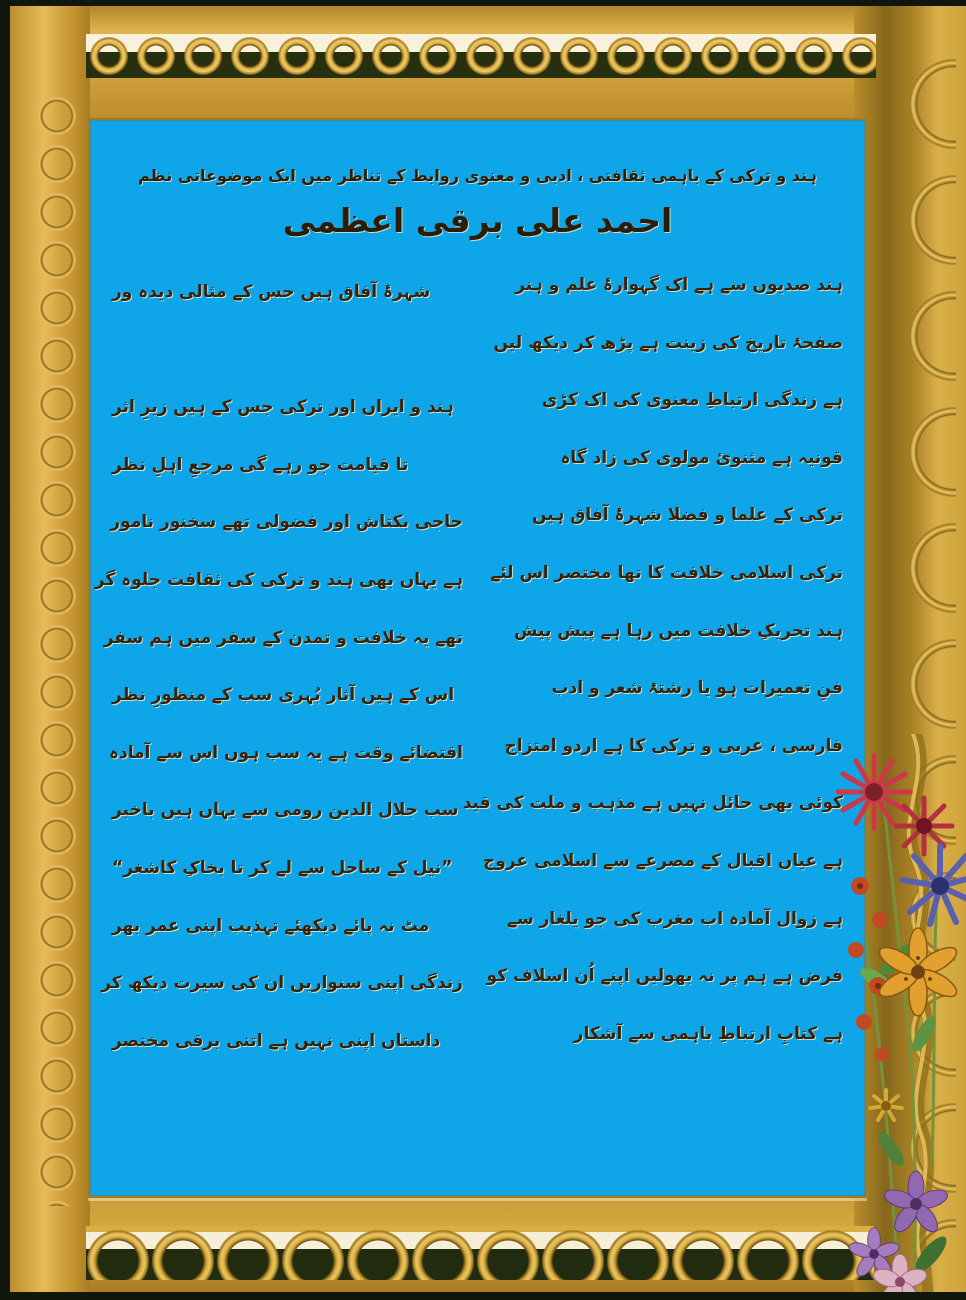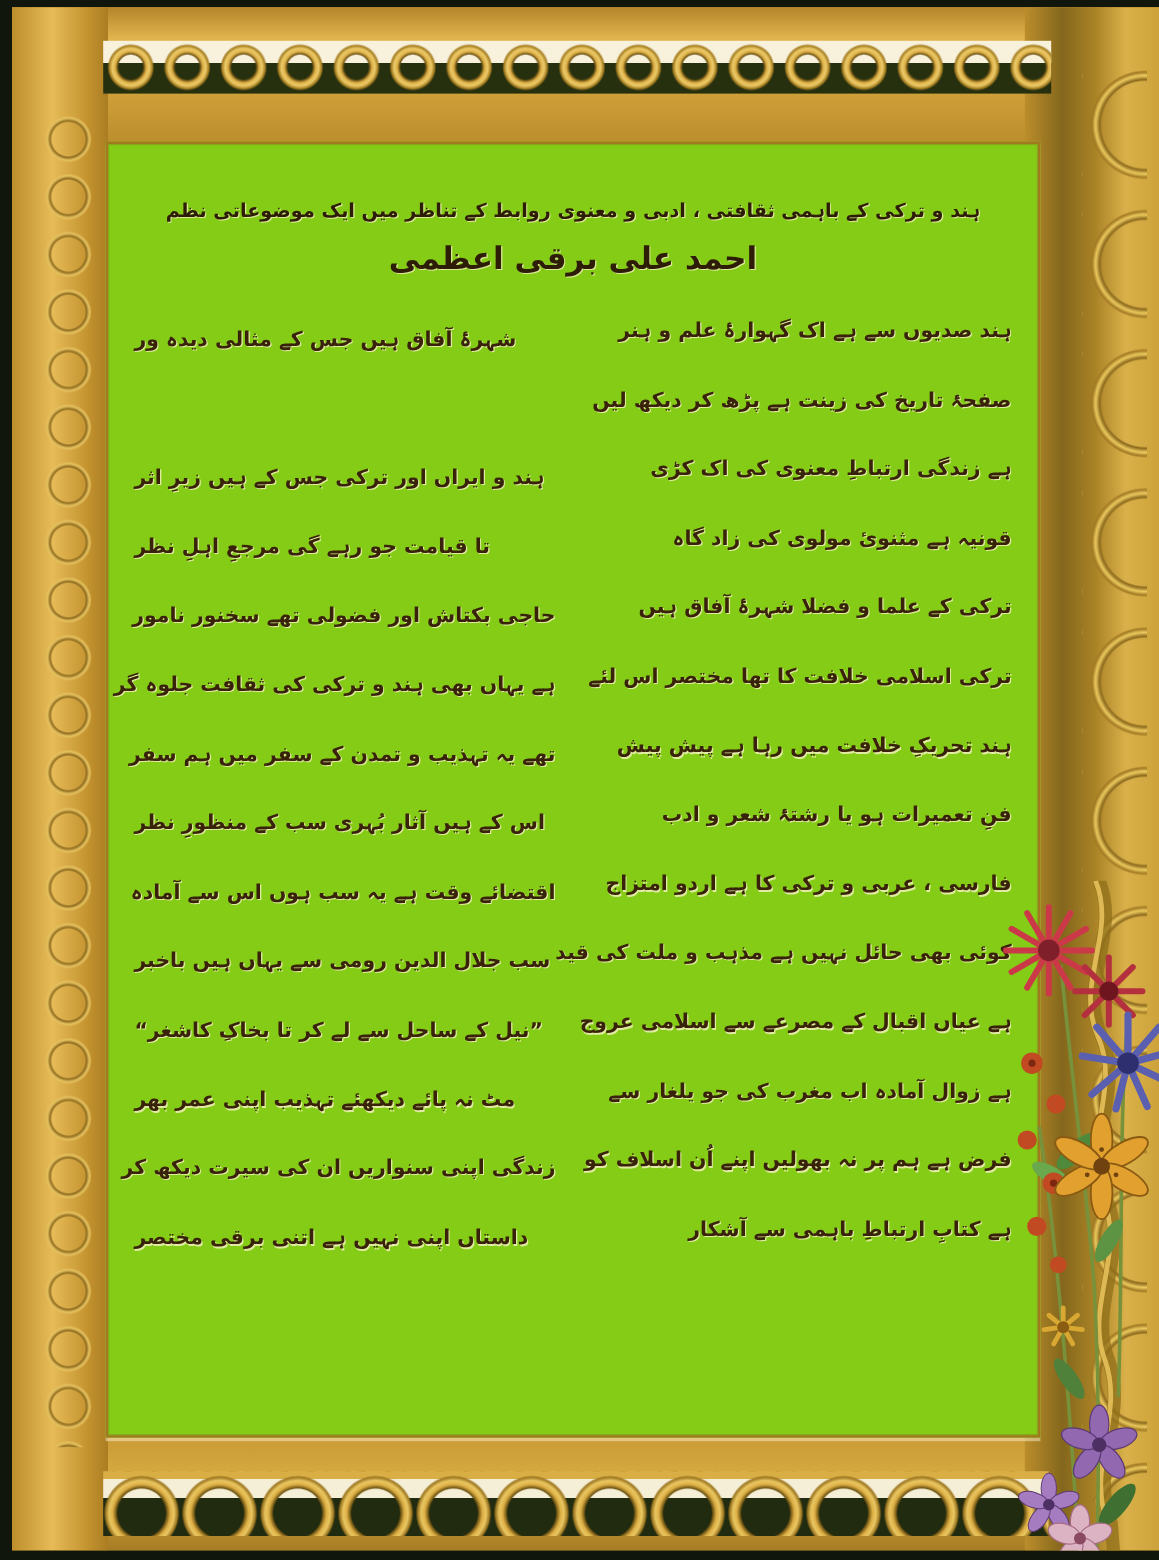--- a/index.html
+++ b/index.html
@@ -40,33 +40,33 @@
       radial-gradient(circle at 23px 24px, rgba(0,0,0,0) 14px, #8a671c 15px, #e6c260 17.5px, rgba(0,0,0,0) 19.5px);
     background-size:46px 48px;background-repeat:repeat-y;}
   .wave-right{position:absolute;right:10px;top:40px;bottom:40px;width:54px;
     background-image:
       radial-gradient(circle at 52px 58px, rgba(0,0,0,0) 36px, #8a671c 37.5px, #ecca5e 41px, #a07722 44px, rgba(0,0,0,0) 45.5px);
     background-size:54px 116px;background-repeat:repeat-y;}
 
   
   .panel{
     position:absolute;left:78px;top:112px;width:779px;height:1080px;
-    background:#84cc16;
+    background:#0ea5e9;
     border:2px solid #a1791f;
     box-shadow:0 3px 0 rgba(255,250,225,.45), inset 0 0 0 1px rgba(140,100,30,.35);
     box-sizing:border-box;
   }
   .title{
     margin:46px 46px 0 46px;text-align:center;
     font-size:16px;font-weight:bold;color:#2d1c06;
     text-shadow:1px 1px 0 rgba(255,244,208,.7);
   }
   .poet{
     margin-top:16px;text-align:center;
-    font-size:26px;font-weight:bold;color:#2d1c06;
+    font-size:33px;font-weight:bold;color:#2d1c06;
     text-shadow:1px 1px 0 rgba(255,244,208,.7);
   }
   .poem{margin-top:34px;padding:0 22px;}
   .couplet{
     display:flex;direction:rtl;justify-content:space-between;align-items:flex-start;
     height:57.6px;
     font-size:17px;font-weight:bold;color:#38220a;
   }
   .misra{white-space:nowrap;text-shadow:1px 1px 0 rgba(255,244,208,.75);}
   .misra.first{max-width:52%;text-align:left;}
@@ -111,21 +111,21 @@
       <div class="couplet">
         <span class="misra first">ترکی کے علما و فضلا شہرۂ آفاق ہیں</span>
         <span class="misra second">حاجی بکتاش اور فضولی تھے سخنور نامور</span>
       </div>
       <div class="couplet">
         <span class="misra first">ترکی اسلامی خلافت کا تھا مختصر اس لئے</span>
         <span class="misra second">ہے یہاں بھی ہند و ترکی کی ثقافت جلوہ گر</span>
       </div>
       <div class="couplet">
         <span class="misra first">ہند تحریکِ خلافت میں رہا ہے پیش پیش</span>
-        <span class="misra second">تھے یہ تہذیب و تمدن کے سفر میں ہم سفر</span>
+        <span class="misra second">تھے یہ خلافت و تمدن کے سفر میں ہم سفر</span>
       </div>
       <div class="couplet">
         <span class="misra first">فنِ تعمیرات ہو یا رشتۂ شعر و ادب</span>
         <span class="misra second">اس کے ہیں آثار بُہری سب کے منظورِ نظر</span>
       </div>
       <div class="couplet">
         <span class="misra first">فارسی ، عربی و ترکی کا ہے اردو امتزاج</span>
         <span class="misra second">اقتضائے وقت ہے یہ سب ہوں اس سے آمادہ</span>
       </div>
       <div class="couplet">

